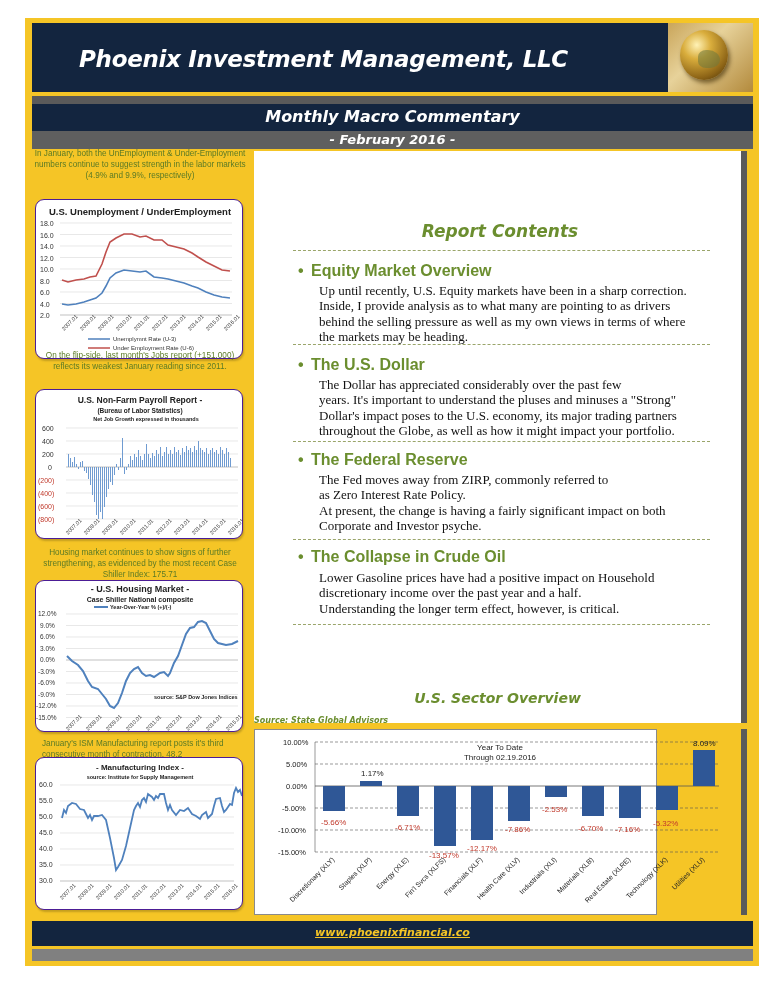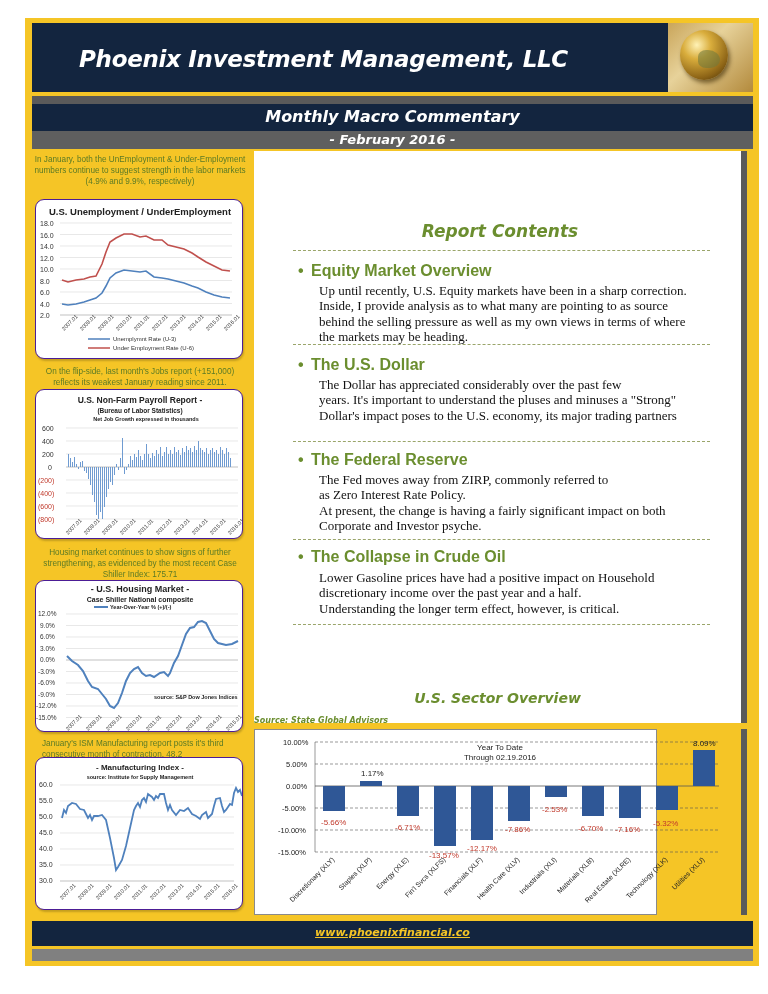--- a/index.html
+++ b/index.html
@@ -62,21 +62,21 @@
 <div class="sub1"></div>
 <div class="sub2">
   <div class="sub2-title">Monthly Macro Commentary</div>
 </div>
 <div class="sub3">
   <div class="sub3-title">- February 2016 -</div>
 </div>
 
 <div class="left-col"></div>
 
-<div class="caption" style="top:154px;">In January, both the UnEmployment &amp; Under-Employment numbers continue to suggest strength in the labor markets (4.9% and 9.9%, respectively)</div>
+<div class="caption" style="top:148px;">In January, both the UnEmployment &amp; Under-Employment numbers continue to suggest strength in the labor markets (4.9% and 9.9%, respectively)</div>
 <div class="chart-card" style="left:35px; top:199px; width:208px; height:160px;">
   <svg width="208" height="160" viewBox="0 0 208 160">
     <text x="104" y="15" text-anchor="middle" font-family="Liberation Sans, sans-serif" font-size="9.5" font-weight="bold" fill="#222">U.S. Unemployment / UnderEmployment</text>
     <g font-family="Liberation Sans, sans-serif" font-size="7" fill="#333">
       <text x="4" y="26">18.0</text>
         <text x="4" y="37.5">16.0</text>
         <text x="4" y="49">14.0</text>
         <text x="4" y="60.5">12.0</text>
         <text x="4" y="72">10.0</text>
         <text x="4" y="83.5">8.0</text>
@@ -109,21 +109,21 @@
         <text transform="translate(172,131) rotate(-45)">2015.01</text>
         <text transform="translate(190,131) rotate(-45)">2016.01</text>
     </g>
     <line x1="52" y1="139" x2="74" y2="139" stroke="#4f81bd" stroke-width="1.6"></line>
     <text x="77" y="141" font-family="Liberation Sans, sans-serif" font-size="6" fill="#333">Unemplymnt Rate (U-3)</text>
     <line x1="52" y1="148" x2="74" y2="148" stroke="#c0504d" stroke-width="1.6"></line>
     <text x="77" y="150" font-family="Liberation Sans, sans-serif" font-size="6" fill="#333">Under Employment Rate (U-6)</text>
   </svg>
 </div>
 
-<div class="caption" style="top:366px;">On the flip-side, last month's Jobs report (+151,000) reflects its weakest January reading since 2011.</div>
+<div class="caption" style="top:350px;">On the flip-side, last month's Jobs report (+151,000) reflects its weakest January reading since 2011.</div>
 <div class="chart-card" style="left:35px; top:389px; width:208px; height:150px;">
   <svg width="208" height="150" viewBox="0 0 208 150">
     <text x="104" y="13" text-anchor="middle" font-family="Liberation Sans, sans-serif" font-size="8.5" font-weight="bold" fill="#222">U.S. Non-Farm Payroll Report -</text>
     <text x="104" y="23" text-anchor="middle" font-family="Liberation Sans, sans-serif" font-size="6.5" font-weight="bold" fill="#222">(Bureau of Labor Statistics)</text>
     <text x="110" y="31" text-anchor="middle" font-family="Liberation Sans, sans-serif" font-size="5.5" font-weight="bold" fill="#222">Net Job Growth expressed in thousands</text>
     <g font-family="Liberation Sans, sans-serif" font-size="7">
       <text x="6" y="41" fill="#333">600</text>
         <text x="6" y="54" fill="#333">400</text>
         <text x="6" y="67" fill="#333">200</text>
         <text x="12" y="80" fill="#333">0</text>
@@ -329,31 +329,32 @@
 
 <div class="main"></div>
 <div class="main-edge"></div>
 
 <div class="rc-title">Report Contents</div>
 <div class="dash" style="top:250px;"></div>
 
 <div class="bullet" style="top:262px;"><span class="dot">•</span><span>Equity Market Overview</span></div>
 <div class="para" style="top:283px;">
   <div>Up until recently, U.S. Equity markets have been in a sharp correction.</div>
-    <div>Inside, I provide analysis as to what many are pointing to as source</div>
+    <div>Inside, I provide analysis as to what many are pointing to as drivers</div>
     <div>behind the selling pressure as well as my own views in terms of where</div>
     <div>the markets may be heading.</div>
 </div>
 <div class="dash" style="top:344px;"></div>
 
 <div class="bullet" style="top:356px;"><span class="dot">•</span><span>The U.S. Dollar</span></div>
 <div class="para" style="top:377px;">
   <div>The Dollar has appreciated considerably over the past few</div>
     <div>years.  It's important to understand the pluses and minuses a "Strong"</div>
     <div>Dollar's impact poses to the U.S. economy, its major trading partners</div>
+    <div>throughout the Globe, as well as how it might impact your portfolio.</div>
 </div>
 <div class="dash" style="top:441px;"></div>
 
 <div class="bullet" style="top:451px;"><span class="dot">•</span><span>The Federal Reserve</span></div>
 <div class="para" style="top:472px;">
   <div>The Fed moves away from ZIRP, commonly referred to</div>
     <div>as  Zero Interest Rate Policy.</div>
     <div>At present, the change is having a fairly significant impact on both</div>
     <div>Corporate and Investor psyche.</div>
 </div>

